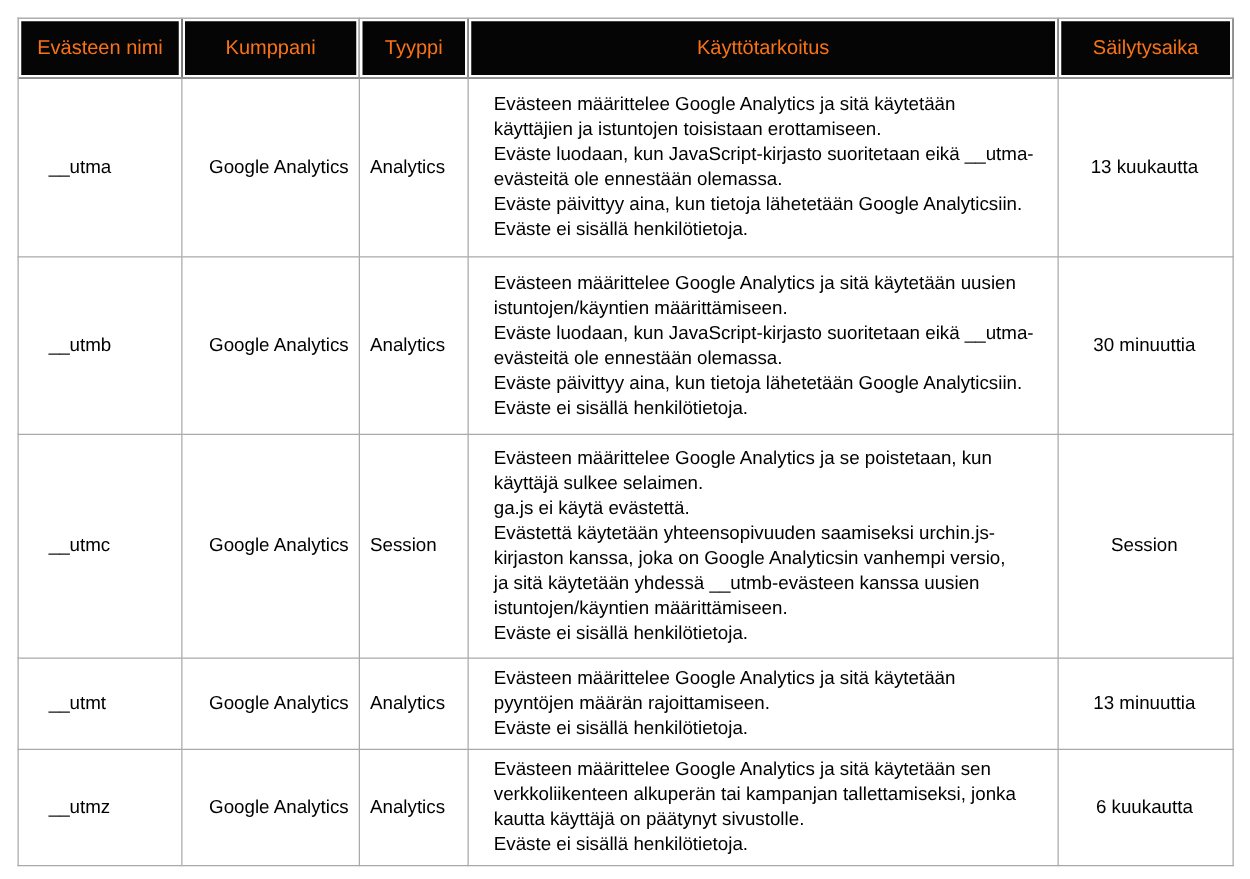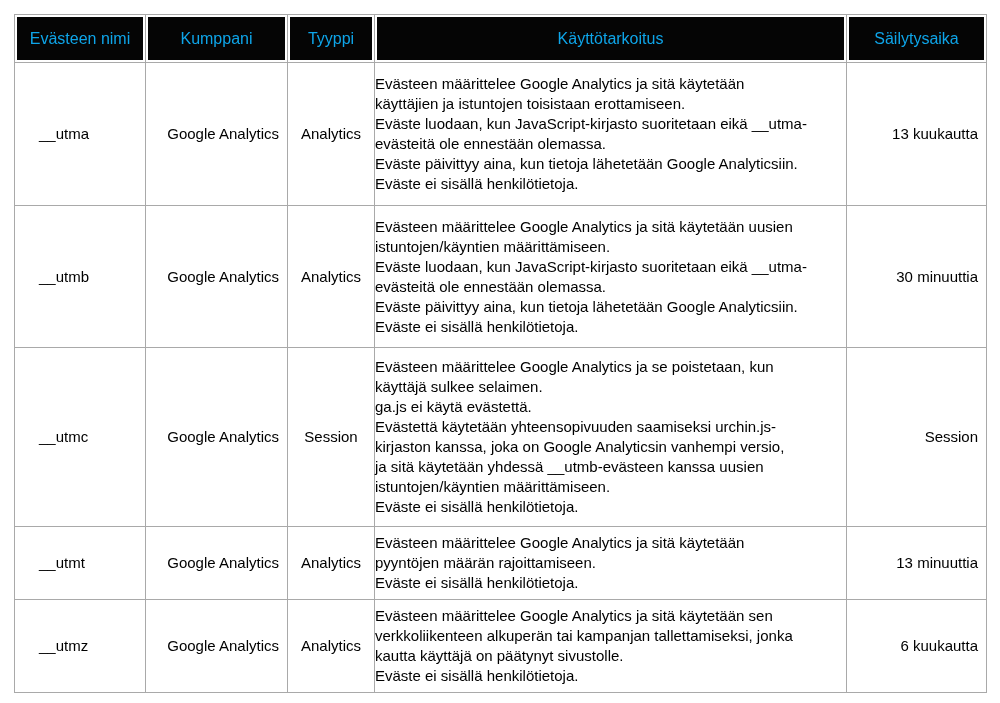--- a/index.html
+++ b/index.html
@@ -20,38 +20,38 @@
     table-layout: fixed;
     width: 972px;
   }
   .cookie-table th,
   .cookie-table td {
     border: 1px solid #a9a9a9;
     vertical-align: middle;
   }
   .cookie-table thead th {
     background: #050505;
-    color: #0ea5e9;
+    color: #f97316;
     box-shadow: inset 0 0 0 2px #ffffff; 
     font-size: 16px;
     font-weight: 400;
     text-align: center;
     height: 48px;
     padding: 4px 6px;
   }
   .cookie-table td {
     font-size: 15px;
     line-height: 20px;
     padding: 6px 8px;
   }
   td.c-name     { text-align: left; padding-left: 24px; }
   td.c-partner  { text-align: right; }
-  td.c-type     { text-align: center; }
-  td.c-purpose  { text-align: left; padding-left: 0; }
-  td.c-retention{ text-align: right; padding-left: 6px; }
+  td.c-type     { text-align: left; }
+  td.c-purpose  { text-align: left; padding-left: 20px; }
+  td.c-retention{ text-align: center; padding-left: 6px; }
 
   tr.r1 { height: 143px; }
   tr.r2 { height: 142px; }
   tr.r3 { height: 179px; }
   tr.r4 { height: 71px;  }
   tr.r5 { height: 93px;  }
 
   .purpose-line { white-space: nowrap; }
 </style>
 </head>

